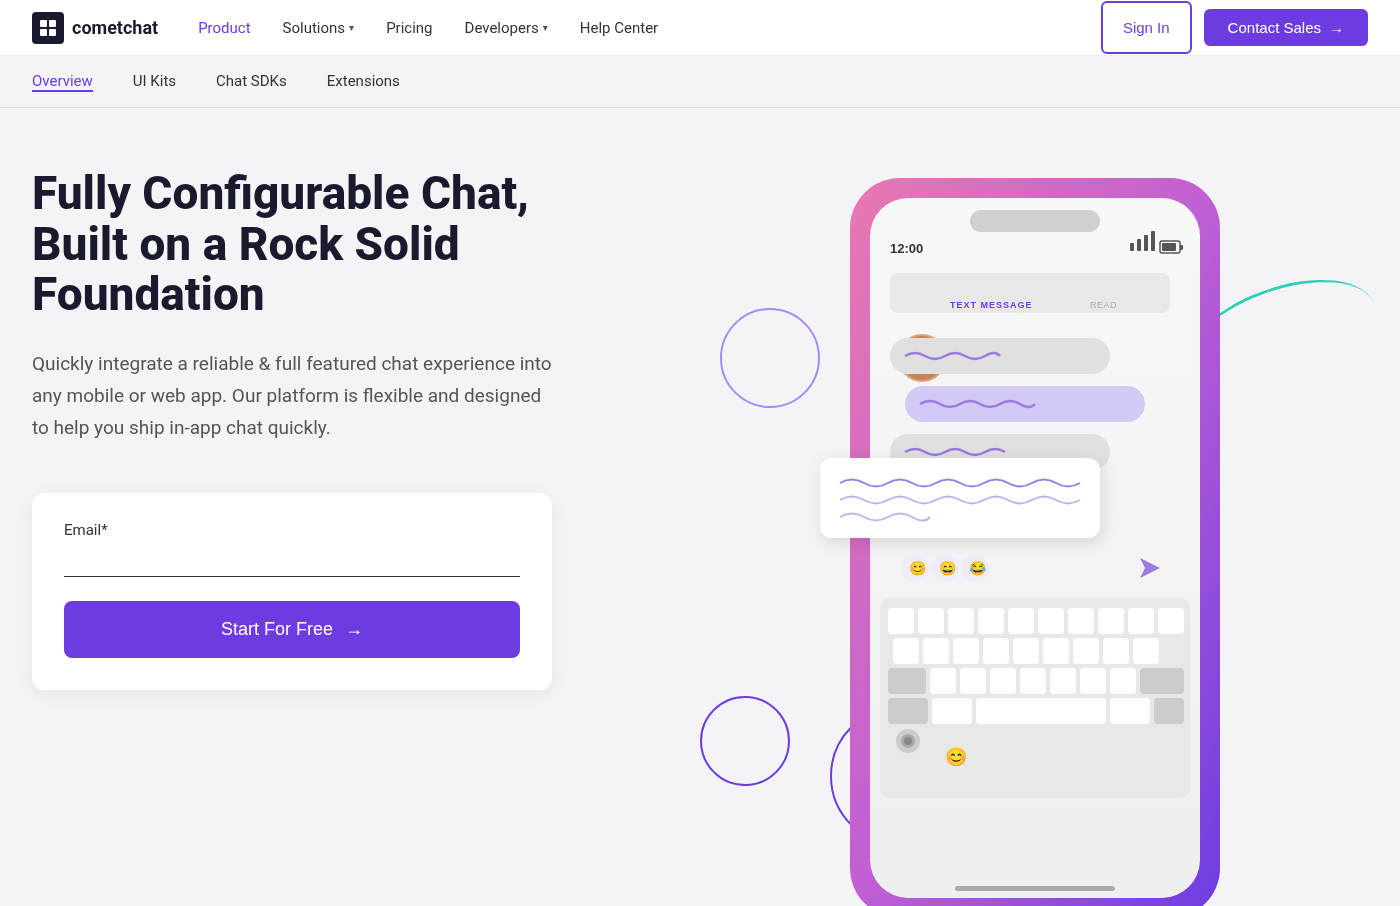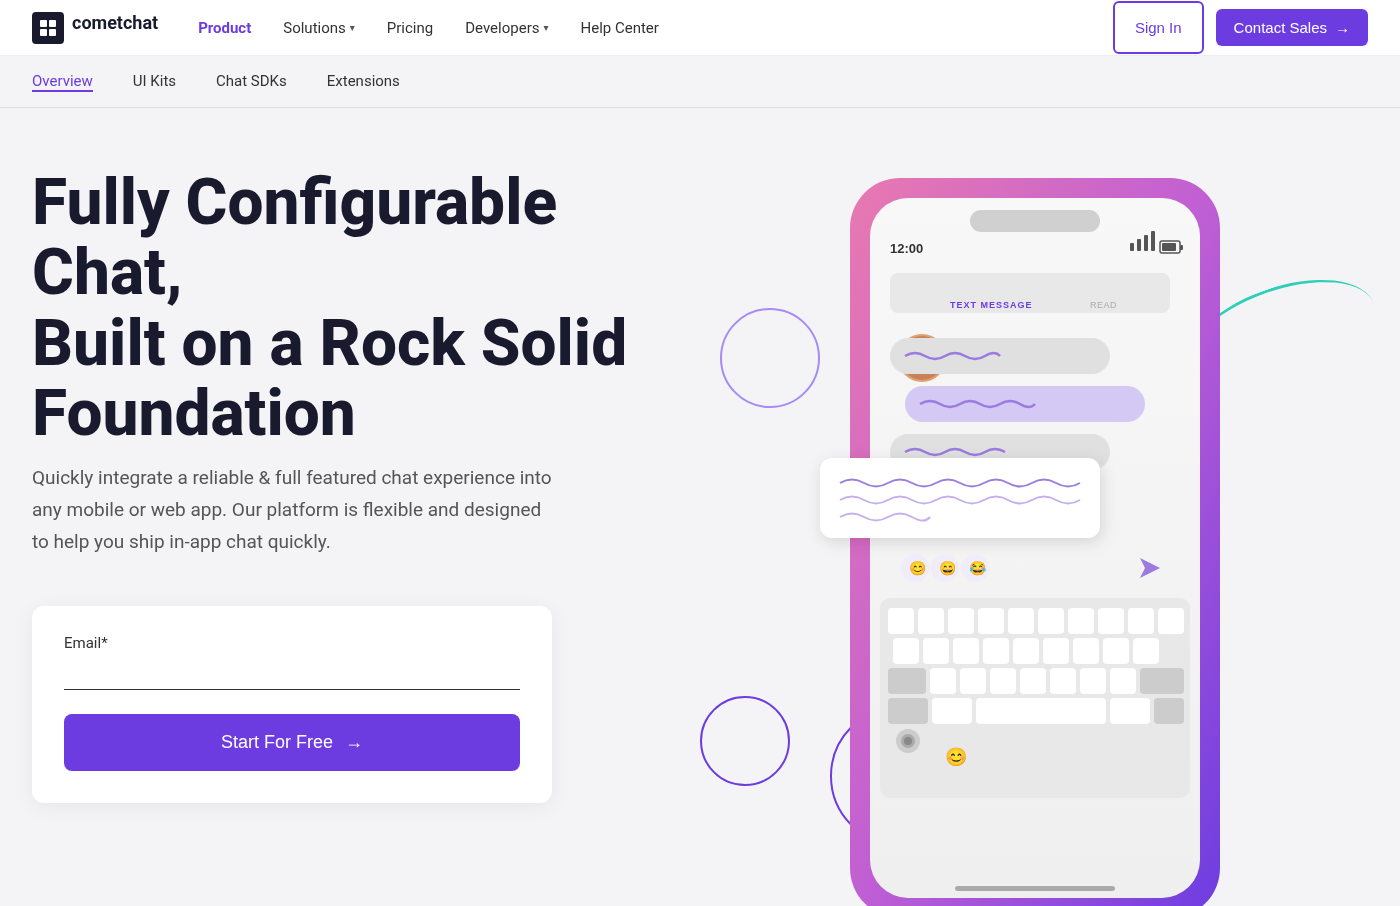--- a/index.html
+++ b/index.html
@@ -17,21 +17,21 @@
       display: flex;
       align-items: center;
       padding: 0 32px;
       height: 56px;
       border-bottom: 1px solid #eee;
       position: relative;
       z-index: 10;
     }
     .logo {
       display: flex;
-      align-items: flex-start;
+      align-items: center;
       gap: 8px;
       margin-right: 40px;
     }
     .logo-icon {
       width: 32px;
       height: 32px;
       background: #1a1a2e;
       border-radius: 4px;
       display: flex;
       align-items: center;
@@ -56,21 +56,21 @@
       font-size: 15px;
       color: #333;
       text-decoration: none;
       cursor: pointer;
       display: flex;
       align-items: center;
       gap: 4px;
     }
     .nav-link.active {
       color: #6C3CE1;
-      font-weight: 700;
+      font-weight: 400;
     }
     .nav-link .chevron {
       font-size: 10px;
       color: #555;
     }
     .nav-actions {
       display: flex;
       align-items: center;
       gap: 12px;
     }
@@ -81,21 +81,21 @@
       padding: 16px 20px;
       border-radius: 6px;
       font-size: 15px;
       font-weight: 500;
       cursor: pointer;
     }
     .btn-contact {
       background: #6C3CE1;
       color: #fff;
       border: none;
-      padding: 10px 18px;
+      padding: 10px 24px;
       border-radius: 6px;
       font-size: 15px;
       font-weight: 500;
       cursor: pointer;
       display: flex;
       align-items: center;
       gap: 8px;
     }
 
     
@@ -136,25 +136,25 @@
     .section-label {
       font-size: 13px;
       font-weight: 700;
       color: #6C3CE1;
       letter-spacing: 1px;
       text-transform: uppercase;
       margin-bottom: 20px;
     }
 
     .hero-title {
-      font-size: 64px;
+      font-size: 46px;
       font-weight: 800;
       color: #1a1a2e;
       line-height: 1.1;
-      margin-bottom: 12px;
+      margin-bottom: 28px;
     }
 
     .hero-desc {
       font-size: 19px;
       color: #555;
       line-height: 1.7;
       max-width: 520px;
       margin-bottom: 48px;
     }
 

